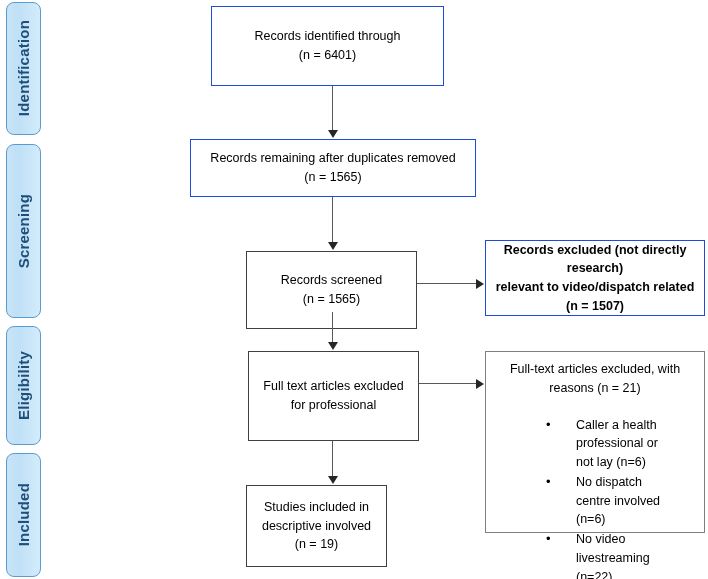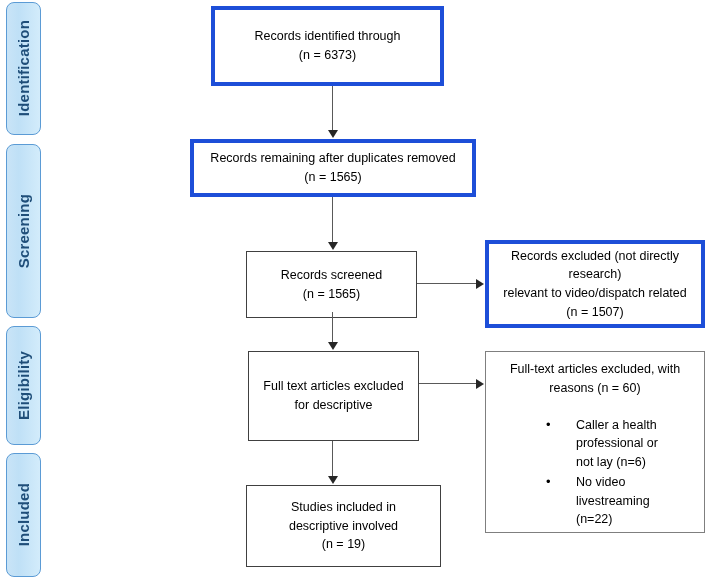--- a/index.html
+++ b/index.html
@@ -38,21 +38,21 @@
     font-weight: bold;
     color: #1f4e79;
     letter-spacing: 0.2px;
     white-space: nowrap;
   }
 
   
   .flow-box {
     position: absolute;
     box-sizing: border-box;
-    border: 4px solid #1d4ed8;
+    border: 1px solid #1d4ed8;
     background: #ffffff;
     display: flex;
     flex-direction: column;
     align-items: center;
     justify-content: center;
     text-align: center;
     font-size: 12.5px;
     color: #000000;
     line-height: 1.5;
     padding: 2px 6px;
@@ -140,73 +140,74 @@
   <div class="stage-tab" style="top:326px; height:119px;">
     <span class="stage-label">Eligibility</span>
   </div>
 
   <div class="stage-tab" style="top:453px; height:124px;">
     <span class="stage-label">Included</span>
   </div>
 
   <div class="flow-box" style="left:211px; top:6px; width:233px; height:80px;">
     <span class="line">Records identified through</span>
-    <span class="line">(n = 6373)</span>
+    <span class="line">(n = 6401)</span>
   </div>
 
   <div class="v-line" style="left:332px; top:86px; height:45px;"></div>
   <div class="arrow-down" style="left:328px; top:130px;"></div>
 
   <div class="flow-box" style="left:190px; top:139px; width:286px; height:58px;text-align:center;">
     <span class="line">Records remaining after duplicates removed</span>
     <span class="line">(n = 1565)</span>
   </div>
 
   <div class="v-line" style="left:332px; top:197px; height:46px;"></div>
   <div class="arrow-down" style="left:328px; top:242px;"></div>
 
-  <div class="flow-box dark-border" style="left:246px; top:251px; width:171px; height:67px;">
+  <div class="flow-box dark-border" style="left:246px; top:251px; width:171px; height:78px;">
     <span class="line">Records screened</span>
     <span class="line">(n = 1565)</span>
   </div>
 
   <div class="h-line" style="left:417px; top:283px; width:60px;"></div>
   <div class="arrow-right" style="left:476px; top:279px;"></div>
 
-  <div class="flow-box" style="left:485px; top:240px; width:220px; height:88px;">
+  <div class="flow-box" style="left:485px; top:240px; width:220px; height:76px;font-weight:bold;">
     <span class="line">Records excluded (not directly</span>
     <span class="line">research)</span>
     <span class="line">relevant to video/dispatch related</span>
     <span class="line">(n = 1507)</span>
   </div>
 
   <div class="v-line" style="left:332px; top:312px; height:31px;"></div>
   <div class="arrow-down" style="left:328px; top:342px;"></div>
 
   <div class="flow-box dark-border" style="left:248px; top:351px; width:171px; height:90px;">
     <span class="line">Full text articles excluded</span>
-    <span class="line">for descriptive</span>
+    <span class="line">for professional</span>
   </div>
 
   <div class="h-line" style="left:419px; top:383px; width:58px;"></div>
   <div class="arrow-right" style="left:476px; top:379px;"></div>
 
   <div class="excl-box" style="left:485px; top:351px; width:220px; height:182px;">
     <div class="excl-head">
       <span class="line">Full-text articles excluded, with</span>
-      <span class="line">reasons (n = 60)</span>
+      <span class="line">reasons (n = 21)</span>
     </div>
     <ul class="excl-list">
       <li>Caller a health professional or not lay (n=6)</li>
+      <li>No dispatch centre involved (n=6)</li>
       <li>No video livestreaming (n=22)</li>
     </ul>
   </div>
 
   <div class="v-line" style="left:332px; top:441px; height:36px;"></div>
   <div class="arrow-down" style="left:328px; top:476px;"></div>
 
-  <div class="flow-box dark-border" style="left:246px; top:485px; width:195px; height:82px;">
+  <div class="flow-box dark-border" style="left:246px; top:485px; width:141px; height:82px;">
     <span class="line">Studies included in</span>
     <span class="line">descriptive involved</span>
     <span class="line">(n = 19)</span>
   </div>
 
 </div>
 
 </body></html>

